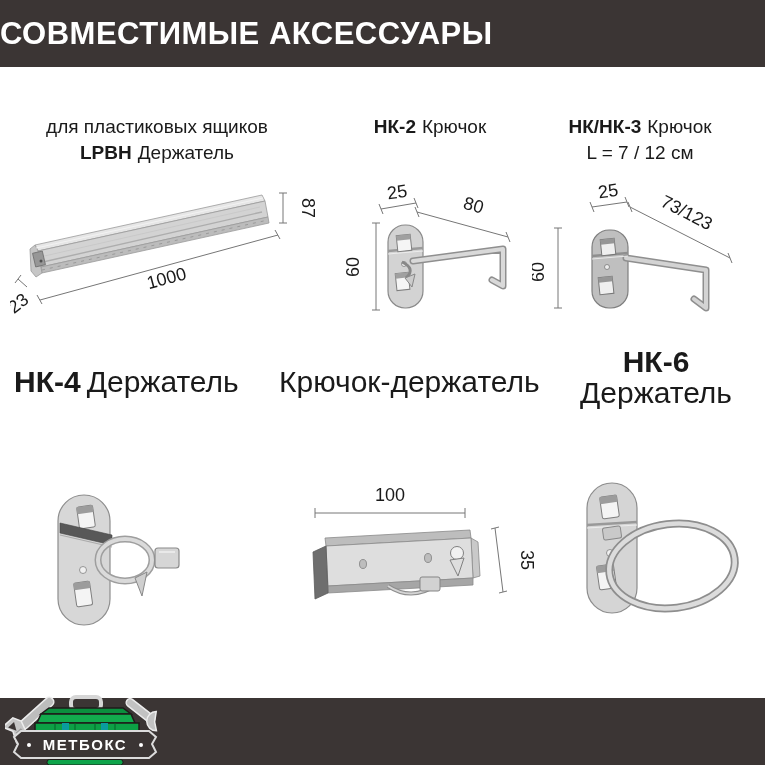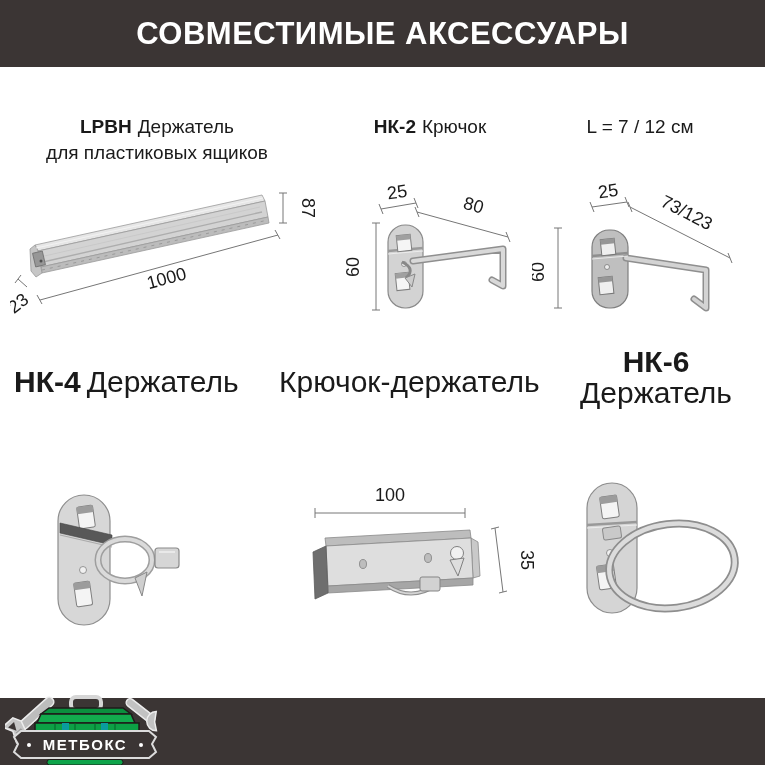--- a/index.html
+++ b/index.html
@@ -1,21 +1,21 @@
 <!DOCTYPE html>
 <html><head>
 <meta charset="utf-8">
 <style>
   html,body{margin:0;padding:0;}
   body{
     width:765px;height:765px;position:relative;background:#ffffff;
     font-family:"Liberation Sans", sans-serif;color:#1a1a1a;overflow:hidden;
   }
   .bar{position:absolute;left:0;width:765px;background:#3b3534;}
-  #header{top:0;height:67px;display:flex;align-items:center;justify-content:center;}
+  #header{top:0;height:67px;display:flex;align-items:center;}
   #header h1{margin:0;color:#ffffff;font-size:31px;font-weight:700;letter-spacing:0.5px;}
   #footer{top:698px;height:67px;}
   .ptitle{position:absolute;text-align:center;}
   .ptitle .tline{white-space:nowrap;}
   .r1 .tline{font-size:19px;line-height:26px;}
   .r2 .tline{font-size:30px;line-height:31px;}
   .code{font-weight:700;margin-right:6px;}
   .dwg{position:absolute;}
   svg text{font-family:"Liberation Sans",sans-serif;font-size:18px;fill:#1a1a1a;}
   svg text.dim{text-anchor:middle;}
@@ -24,22 +24,22 @@
   #logo text{font-size:15px;font-weight:700;fill:#ffffff;letter-spacing:1.5px;text-anchor:middle;}
 </style>
 </head>
 <body>
 
 <div class="bar" id="header">
   <h1>СОВМЕСТИМЫЕ АКСЕССУАРЫ</h1>
 </div>
 
 <div class="ptitle r1" style="left:17px;top:114px;width:280px">
+  <div class="tline">для пластиковых ящиков</div>
   <div class="tline"><span class="code">LPBH</span><span>Держатель</span></div>
-  <div class="tline">для пластиковых ящиков</div>
 </div>
 
 <svg class="dwg" style="left:10px;top:182px" width="310" height="145" viewBox="0 0 310 145">
 
   <g>
     <polygon points="25,63 252,13 255,19 28,69" fill="#e6e6e6" stroke="#9a9a9a" stroke-width="0.8"></polygon>
     <polygon points="28,69 255,19 258,35 31,85" fill="#d3d3d3" stroke="#9a9a9a" stroke-width="0.8"></polygon>
     <polygon points="31,85 258,35 259,41 32,91" fill="#bcbcbc" stroke="#9a9a9a" stroke-width="0.8"></polygon>
     <polygon points="20,67 25,63 28,69 31,86 32,91 26,95 21,89" fill="#c6c6c6" stroke="#999999" stroke-width="0.8"></polygon>
     <line x1="30" y1="75" x2="250" y2="25" stroke="#c9c9c9" stroke-width="1"></line>
@@ -108,20 +108,21 @@
       <rect x="51" y="91" width="13" height="17" fill="#f5f5f5" stroke="#7f7f7f" stroke-width="1"></rect>
       <rect x="51" y="91" width="13" height="5" fill="#a0a0a0"></rect>
     </g>
     <circle cx="59" cy="82" r="2.5" fill="#f0f0f0" stroke="#808080" stroke-width="0.8"></circle>
     <path d="M 57,80 C 66,84 68,90 61,96" fill="none" stroke="#888888" stroke-width="3"></path>
     <polygon points="60,96 70,92 67,105" fill="#cccccc" stroke="#888888" stroke-width="1"></polygon>
   </g>
 </svg>
 
 <div class="ptitle r1" style="left:540px;top:114px;width:200px">
+  <div class="tline"><span class="code">НК/НК-3</span><span>Крючок</span></div>
   <div class="tline">L = 7 / 12 см</div>
 </div>
 
 <svg class="dwg" style="left:532px;top:182px" width="215" height="140" viewBox="0 0 215 140">
   <g>
     <line class="dimline" x1="60" y1="25" x2="95" y2="20"></line>
     <line class="dimline" x1="58" y1="20" x2="62" y2="30"></line>
     <line class="dimline" x1="93" y1="15" x2="97" y2="25"></line>
     <text class="dim" x="77" y="15" transform="rotate(-8 77 15)">25</text>
   </g>

